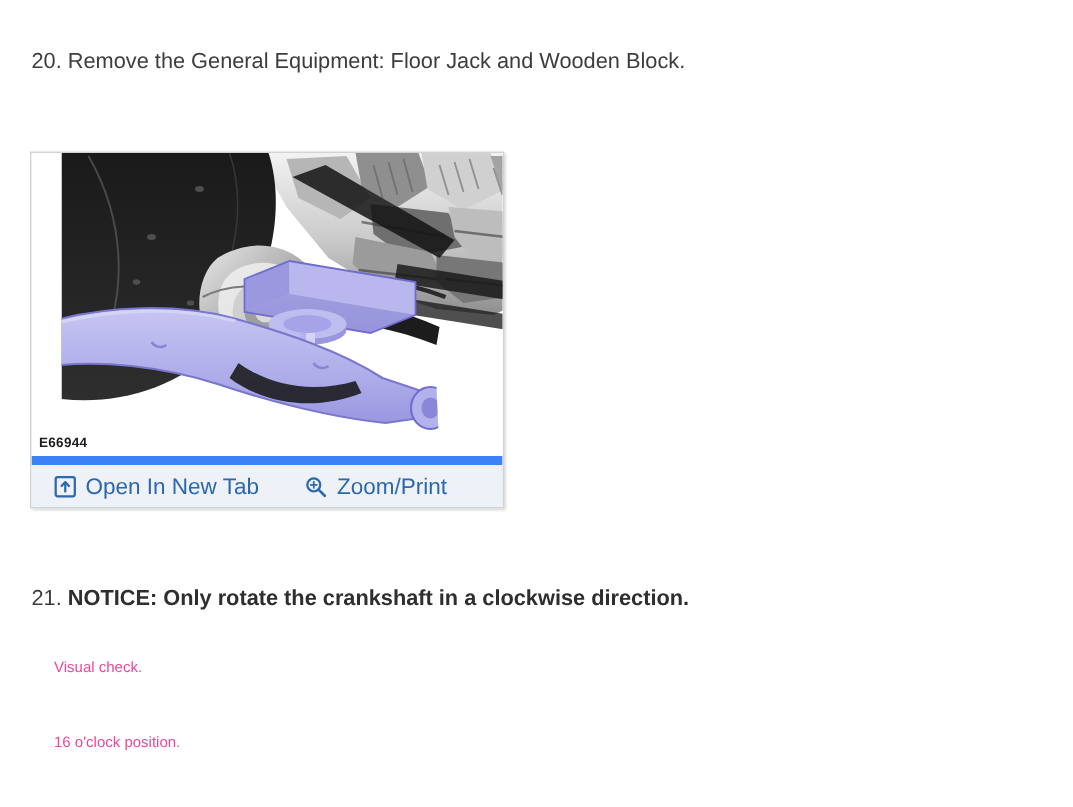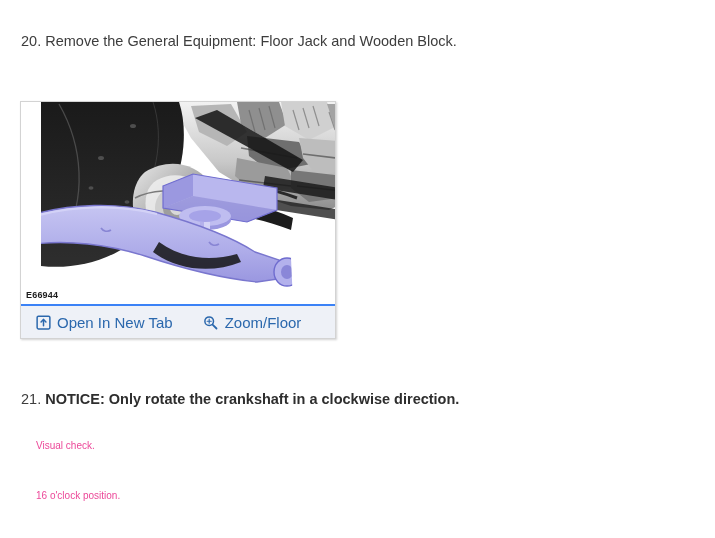--- a/index.html
+++ b/index.html
@@ -95,21 +95,21 @@
   }
 
   
   .figure-toolbar {
     position: absolute;
     left: 0;
     top: 202px;
     width: 314px;
     height: 34px;
     background: #eef1f7;
-    border-top: 2px solid #3b82f6;
+    border-top: 6px solid #3b82f6;
     box-sizing: border-box;
     display: flex;
     align-items: center;
   }
 
   .tool-link {
     display: flex;
     align-items: center;
     gap: 6px;
     color: #2b68ad;
@@ -281,21 +281,21 @@
       </a>
 
       <a class="tool-link tool-zoom" href="#">
         <span class="tool-icon">
           <svg width="15" height="15" viewBox="0 0 16 16" xmlns="http://www.w3.org/2000/svg">
             <circle cx="6.6" cy="6.6" r="4.6" fill="none" stroke="#2b68ad" stroke-width="1.6"></circle>
             <path d="M10.2 10.2 L14.4 14.4" stroke="#2b68ad" stroke-width="1.9" stroke-linecap="round"></path>
             <path d="M6.6 4.4 L6.6 8.8 M4.4 6.6 L8.8 6.6" stroke="#2b68ad" stroke-width="1.2" stroke-linecap="round"></path>
           </svg>
         </span>
-        <span>Zoom/Floor</span>
+        <span>Zoom/Print</span>
       </a>
 
     </div>
   </div>
 
   <div class="step step-21">
     <span class="num">21.</span>
     <span class="bold">NOTICE: Only rotate the crankshaft in a clockwise direction.</span>
   </div>
 

